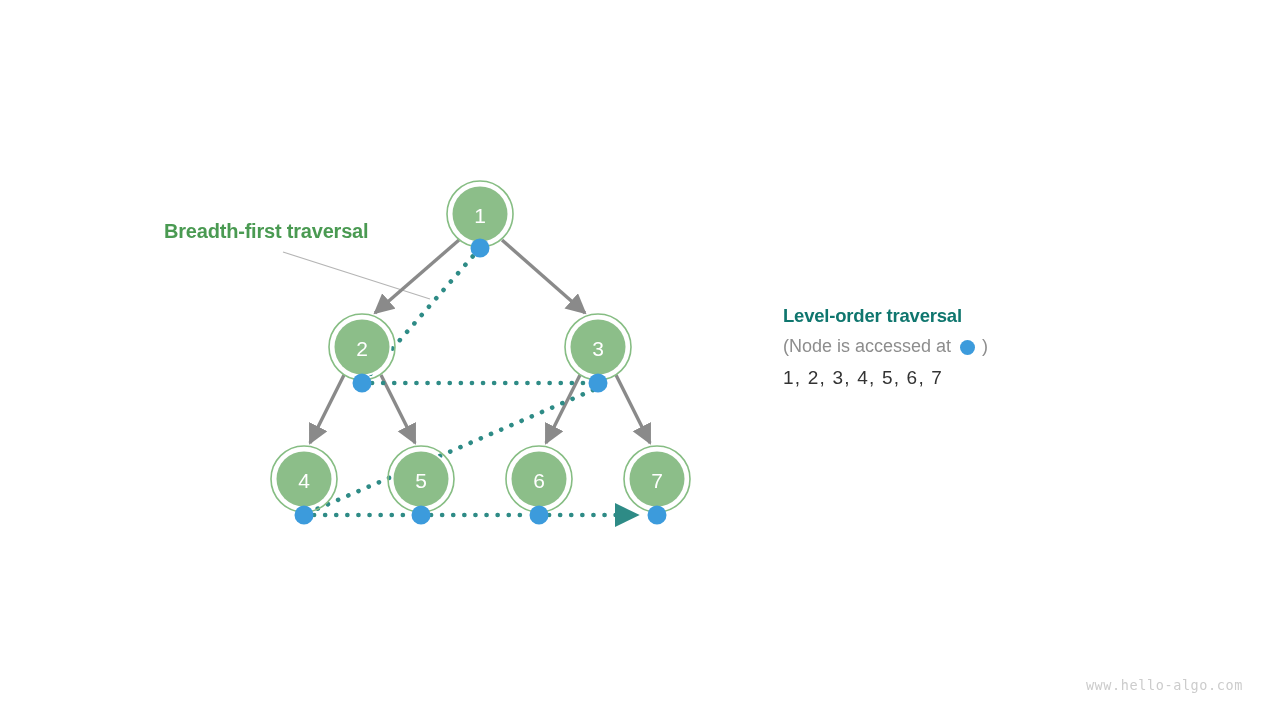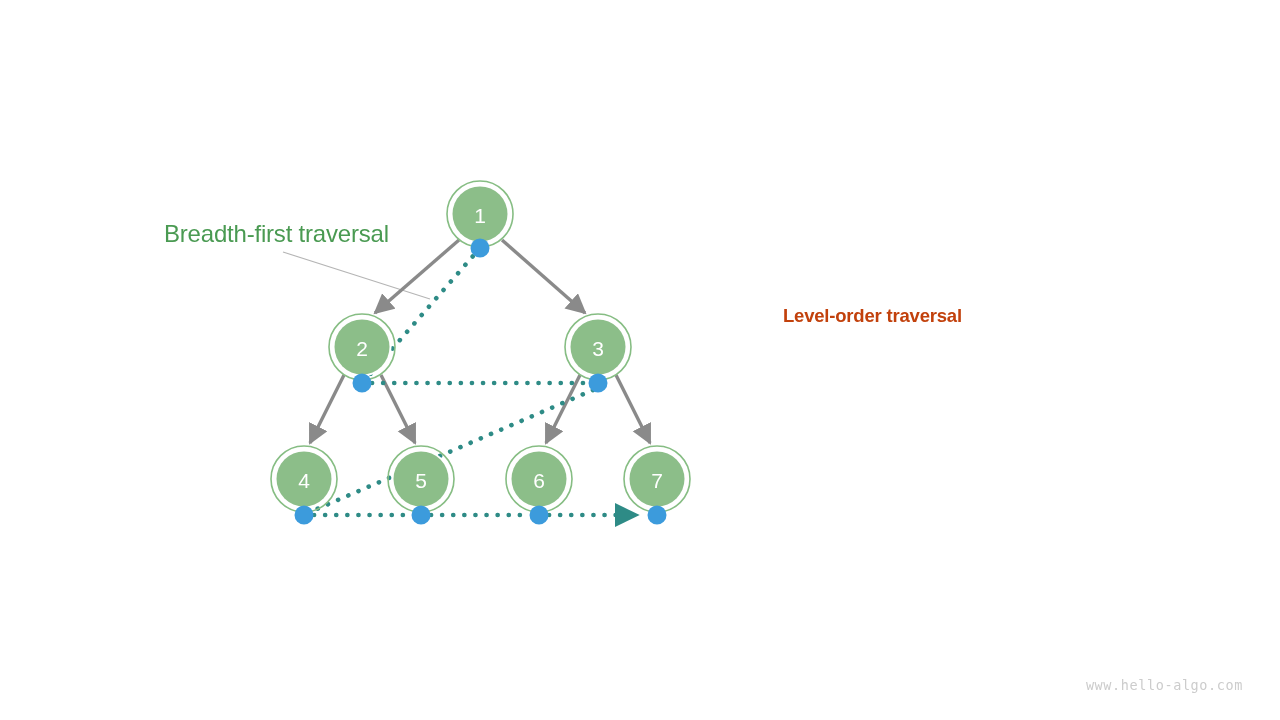--- a/index.html
+++ b/index.html
@@ -25,36 +25,36 @@
     font-family: "Liberation Sans", sans-serif;
     font-size: 21px;
     fill: #ffffff;
     text-anchor: middle;
     dominant-baseline: central;
   }
   .bfs-label {
     position: absolute;
     left: 164px;
     top: 220px;
-    font-size: 24px;
-    font-weight: normal;
+    font-size: 20px;
+    font-weight: bold;
     color: #4a9a52;
     letter-spacing: -0.2px;
     white-space: nowrap;
   }
   .panel {
     position: absolute;
     left: 783px;
     top: 305px;
     width: 320px;
   }
   .panel-title {
     font-size: 18.5px;
     font-weight: bold;
-    color: #c2410c;
+    color: #0f766e;
     letter-spacing: -0.2px;
     margin: 0 0 9px 0;
     white-space: nowrap;
   }
   .panel-sub {
     font-size: 18px;
     color: #8d8d8d;
     margin: 0 0 10px 0;
     white-space: nowrap;
     display: flex;
@@ -176,15 +176,21 @@
     <circle cx="421" cy="515" r="9.5" fill="#3c9bdc"></circle>
     <circle cx="539" cy="515" r="9.5" fill="#3c9bdc"></circle>
     <circle cx="657" cy="515" r="9.5" fill="#3c9bdc"></circle>
   </g>
 </svg>
 
 <div class="bfs-label">Breadth-first traversal</div>
 
 <div class="panel">
   <p class="panel-title">Level-order traversal</p>
+  <p class="panel-sub">
+    <span>(Node is accessed at</span>
+    <span class="sub-dot"></span>
+    <span>)</span>
+  </p>
+  <p class="panel-seq">1,  2,  3,  4,  5,  6,  7</p>
 </div>
 
 <div class="watermark">www.hello-algo.com</div>
 
 </body></html>

